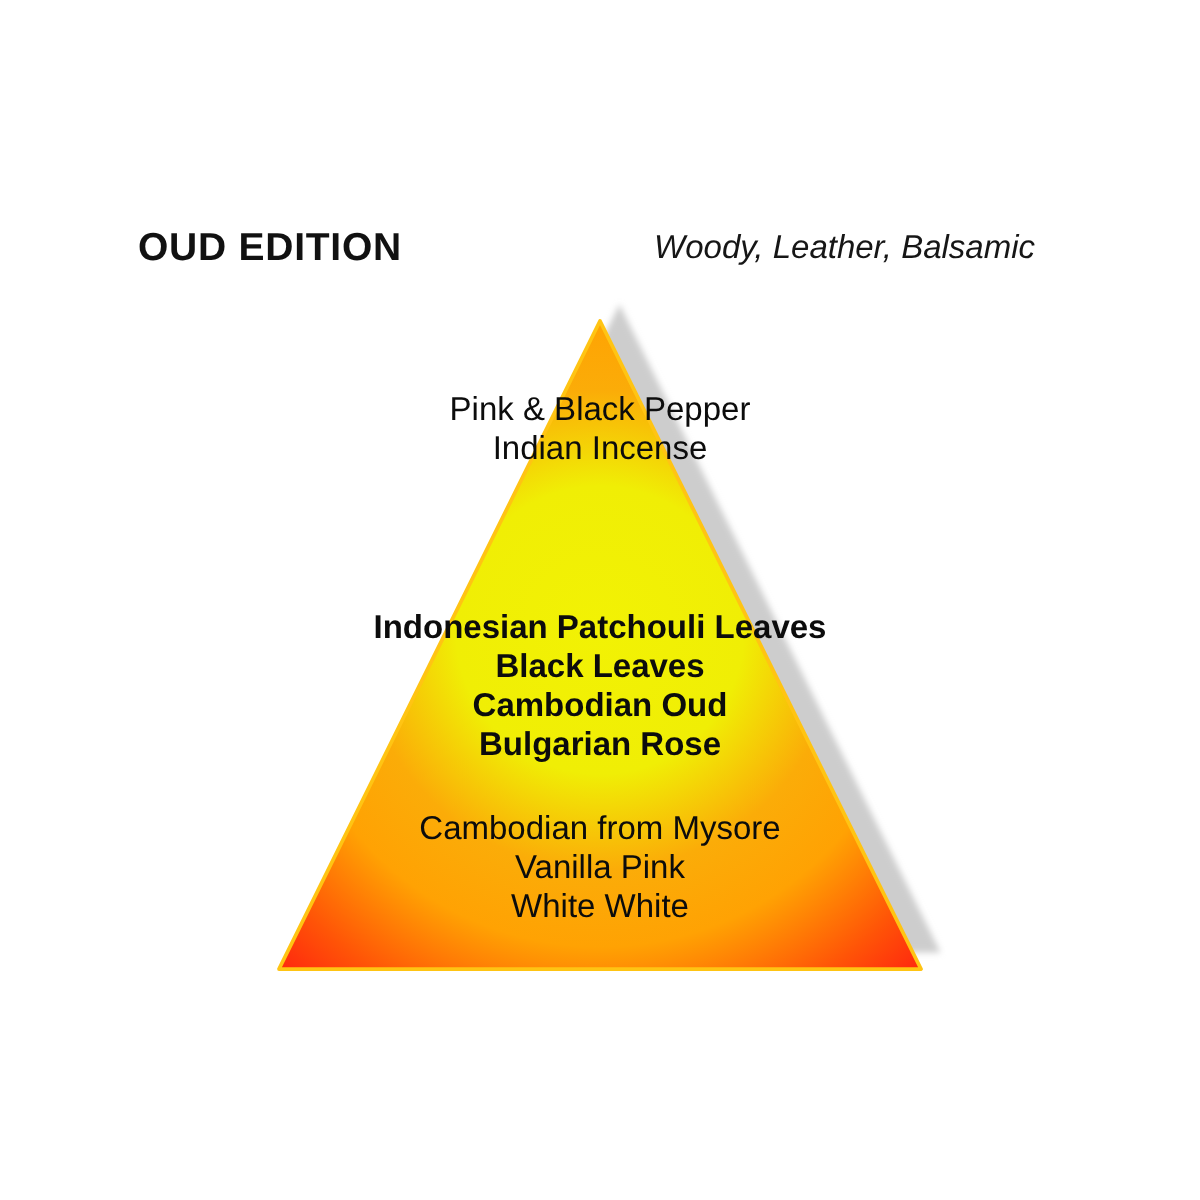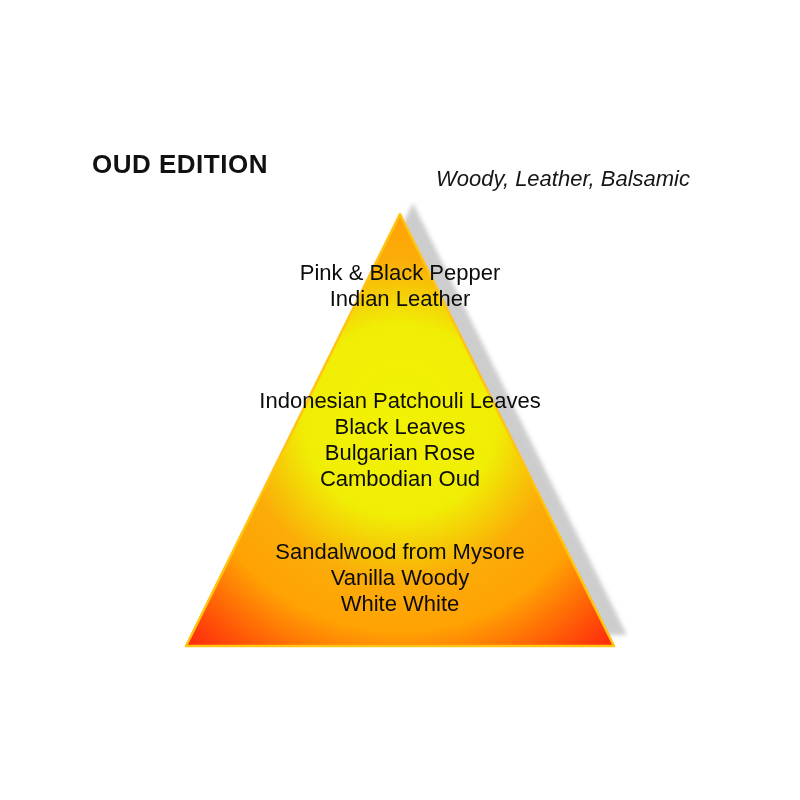--- a/index.html
+++ b/index.html
@@ -23,21 +23,21 @@
     font-size: 26px;
     font-weight: bold;
     letter-spacing: 0.5px;
     line-height: 30px;
     color: #111111;
     white-space: nowrap;
     margin-left: 16px;
   }
   .scent-descriptors {
     position: absolute;
-    top: 165px;
+    top: 151px;
     left: 400px;
     width: 346px;
     text-align: right;
     padding-right: 56px;
     box-sizing: border-box;
     font-size: 22px;
     font-style: italic;
     line-height: 28px;
     color: #161616;
     white-space: nowrap;
@@ -55,21 +55,21 @@
     width: 800px;
     text-align: center;
   }
   .notes-group .note-line {
     font-size: 22px;
     line-height: 26px;
     color: #0c0c0c;
     white-space: nowrap;
   }
   .top-notes    { top: 260px; }
-  .heart-notes  { top: 388px; }
+  .heart-notes  { top: 405px; font-weight: bold; }
   .base-notes   { top: 539px; }
 </style>
 </head>
 <body>
 
 <div class="canvas">
 
   <div class="product-title">OUD EDITION</div>
 
   <div class="scent-descriptors">Woody, Leather, Balsamic</div>
@@ -87,29 +87,29 @@
       <filter id="softBlur" x="-10%" y="-10%" width="120%" height="120%">
         <feGaussianBlur stdDeviation="2"></feGaussianBlur>
       </filter>
     </defs>
     <polygon points="235,11 449,443 21,443" filter="url(#softBlur)" fill="#cdcdcd"></polygon>
     <polygon points="222,22 436,454 8,454" fill="url(#pyramidGrad)" stroke-width="2.5" stroke-linejoin="round" stroke="#ffc413"></polygon>
   </svg>
 
   <div class="notes-group top-notes">
     <div class="note-line">Pink &amp; Black Pepper</div>
-    <div class="note-line">Indian Leather</div>
+    <div class="note-line">Indian Incense</div>
   </div>
 
   <div class="notes-group heart-notes">
     <div class="note-line">Indonesian Patchouli Leaves</div>
     <div class="note-line">Black Leaves</div>
+    <div class="note-line">Cambodian Oud</div>
     <div class="note-line">Bulgarian Rose</div>
-    <div class="note-line">Cambodian Oud</div>
   </div>
 
   <div class="notes-group base-notes">
-    <div class="note-line">Sandalwood from Mysore</div>
-    <div class="note-line">Vanilla Woody</div>
+    <div class="note-line">Cambodian from Mysore</div>
+    <div class="note-line">Vanilla Pink</div>
     <div class="note-line">White White</div>
   </div>
 
 </div>
 
 </body></html>

